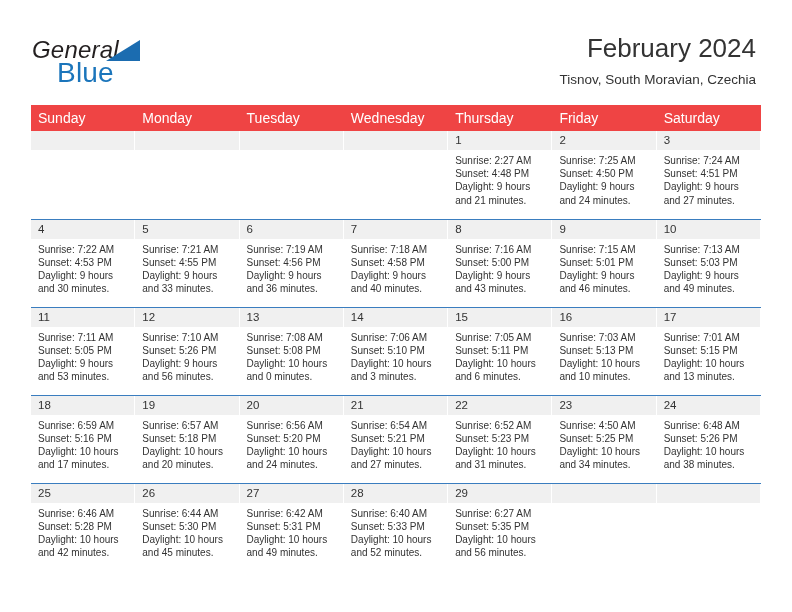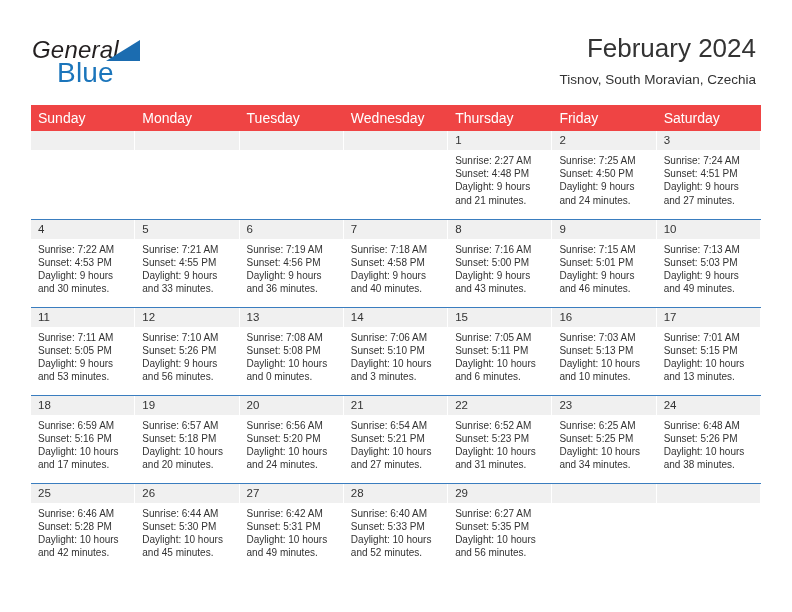--- a/index.html
+++ b/index.html
@@ -445,21 +445,21 @@
                 <div>Sunset: 5:23 PM</div>
                 <div>Daylight: 10 hours</div>
                 <div>and 31 minutes.</div>
               </div>
             </div>
           </td>
           <td class="">
             <div class="cell-inner">
               <div class="daynum-band">23</div>
               <div class="details">
-                <div>Sunrise: 6:25 AM</div>
+                <div>Sunrise: 4:50 AM</div>
                 <div>Sunset: 5:25 PM</div>
                 <div>Daylight: 10 hours</div>
                 <div>and 34 minutes.</div>
               </div>
             </div>
           </td>
           <td class="">
             <div class="cell-inner">
               <div class="daynum-band">24</div>
               <div class="details">

